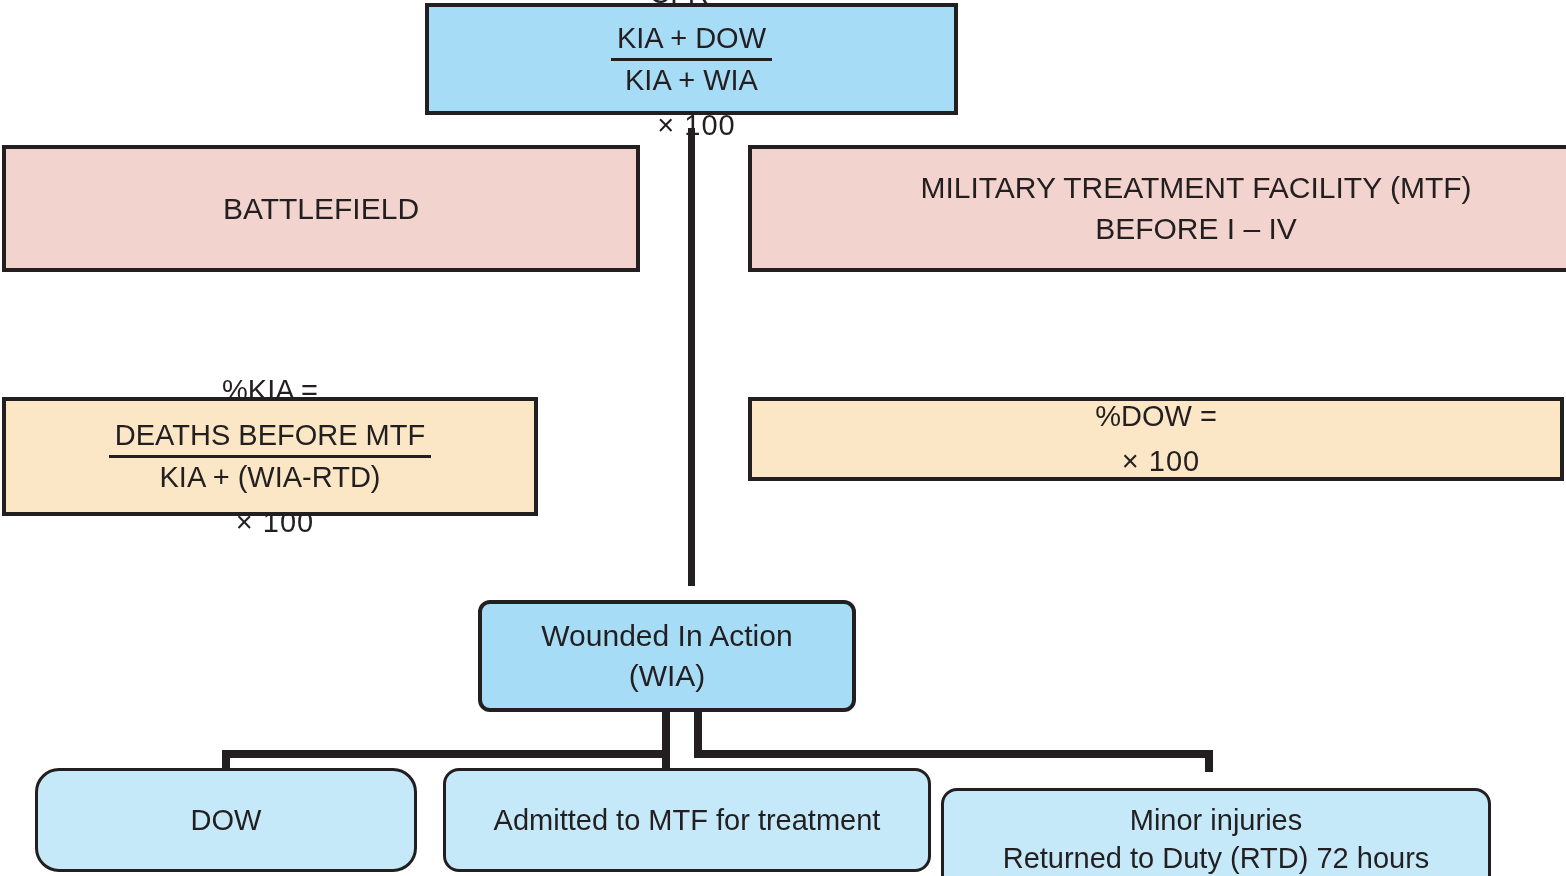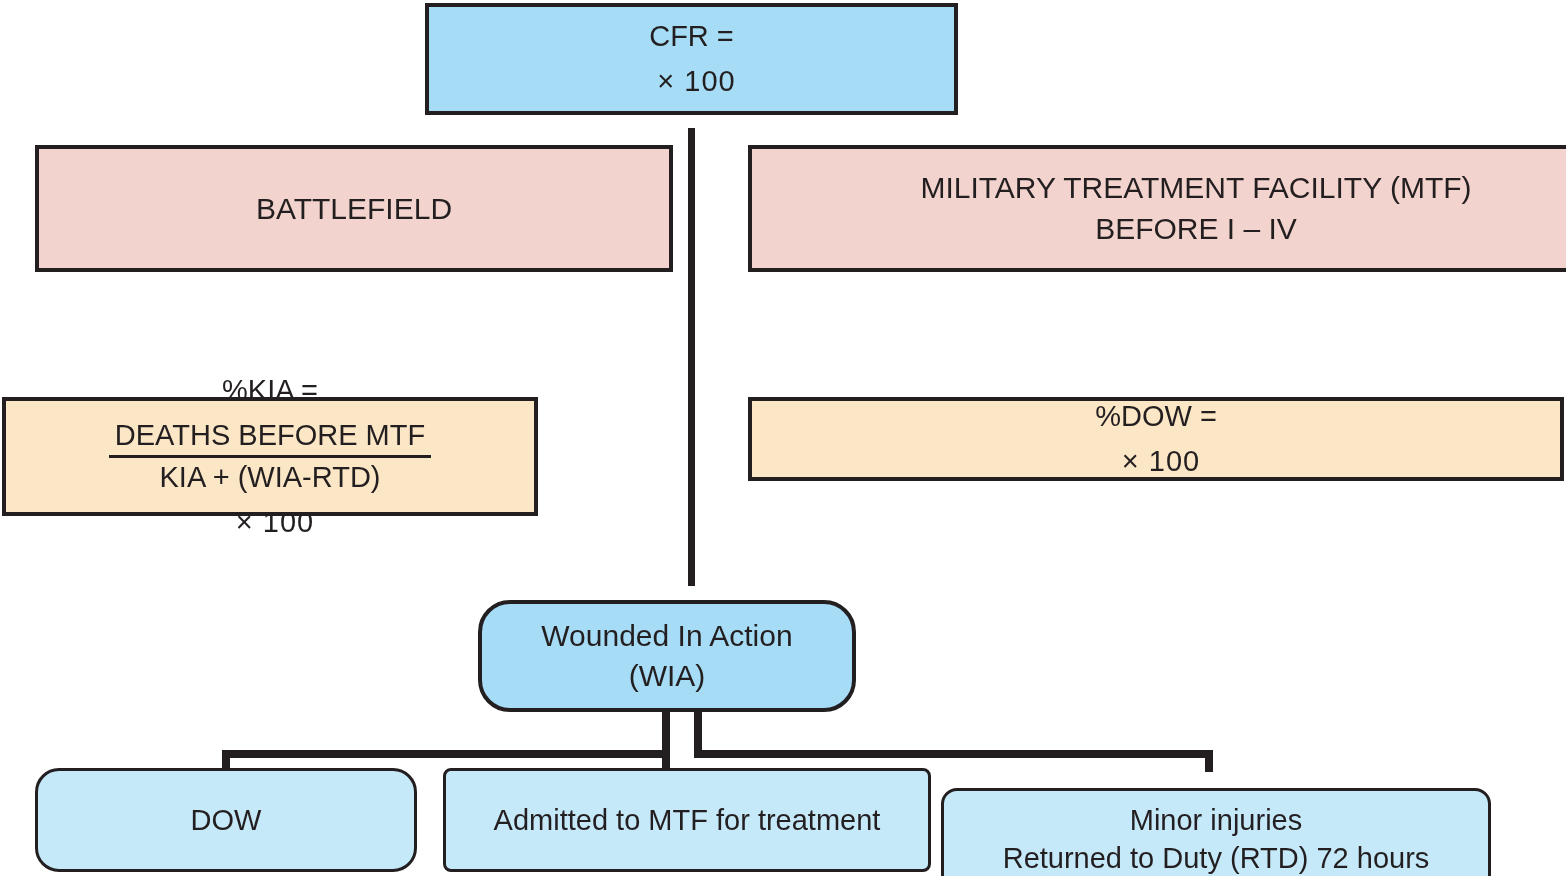--- a/index.html
+++ b/index.html
@@ -19,35 +19,35 @@
     background:var(--bg);
     overflow:hidden;
   }
   .box{
     position:absolute;
     display:flex;align-items:center;justify-content:center;
     text-align:center;
     color:var(--ink);
   }
   .rect{border:4px solid var(--ink);}
-  .round{border:4px solid var(--ink);border-radius:32px;}
+  .round{border:4px solid var(--ink);border-radius:12px;}
   .blue{background:var(--blue);}
   .lblue{background:var(--light_blue);}
   .pink{background:var(--pink);}
   .peach{background:var(--peach);}
 
   
   .cfr-box{left:425px;top:3px;width:533px;height:112px;}
-  .battlefield-box{left:2px;top:145px;width:638px;height:127px;font-size:30px;margin-left:33px;}
+  .battlefield-box{left:2px;top:145px;width:638px;height:127px;font-size:30px;}
   .mtf-box{left:748px;top:145px;width:896px;height:127px;font-size:30px;line-height:1.35;}
   .kia-box{left:2px;top:397px;width:536px;height:119px;text-align:center;}
   .dow-box{left:748px;top:397px;width:816px;height:84px;}
   .wia-box{left:478px;top:600px;width:378px;height:112px;font-size:30px;line-height:1.35;}
   .out-dow{left:35px;top:768px;width:382px;height:104px;font-size:29px;border-width:3px;border-radius:24px;}
-  .out-admitted{left:443px;top:768px;width:488px;height:104px;font-size:29px;border-width:3px;border-radius:8px;}
+  .out-admitted{left:443px;top:768px;width:488px;height:104px;font-size:29px;border-width:3px;border-radius:16px;}
   .out-rtd{left:941px;top:768px;width:550px;height:104px;font-size:29px;line-height:1.3;border-width:3px;border-radius:16px;margin-top:20px;}
 
   
   .formula{display:flex;align-items:center;justify-content:center;gap:12px;font-size:29px;white-space:nowrap;flex-direction:column;}
   .frac{display:inline-flex;flex-direction:column;align-items:center;}
   .frac .num{border-bottom:3px solid var(--ink);padding:0 6px 3px 6px;}
   .frac .den{padding-top:3px;}
   .mult{padding-left:10px;letter-spacing:1px;}
 
   
@@ -61,20 +61,24 @@
   .drop-right{left:1205px;top:750px;width:8px;height:22px;}
 </style>
 </head>
 <body>
 
 <div class="diagram">
 
   <div class="box rect blue cfr-box">
     <div class="formula">
       <span>CFR =</span>
+      <span class="frac">
+        <span class="num">KIA + DOW</span>
+        <span class="den">KIA + WIA</span>
+      </span>
       <span class="mult">× 100</span>
     </div>
   </div>
 
   <div class="box rect pink battlefield-box">
     <span>BATTLEFIELD</span>
   </div>
 
   <div class="box rect pink mtf-box">
     <div>

